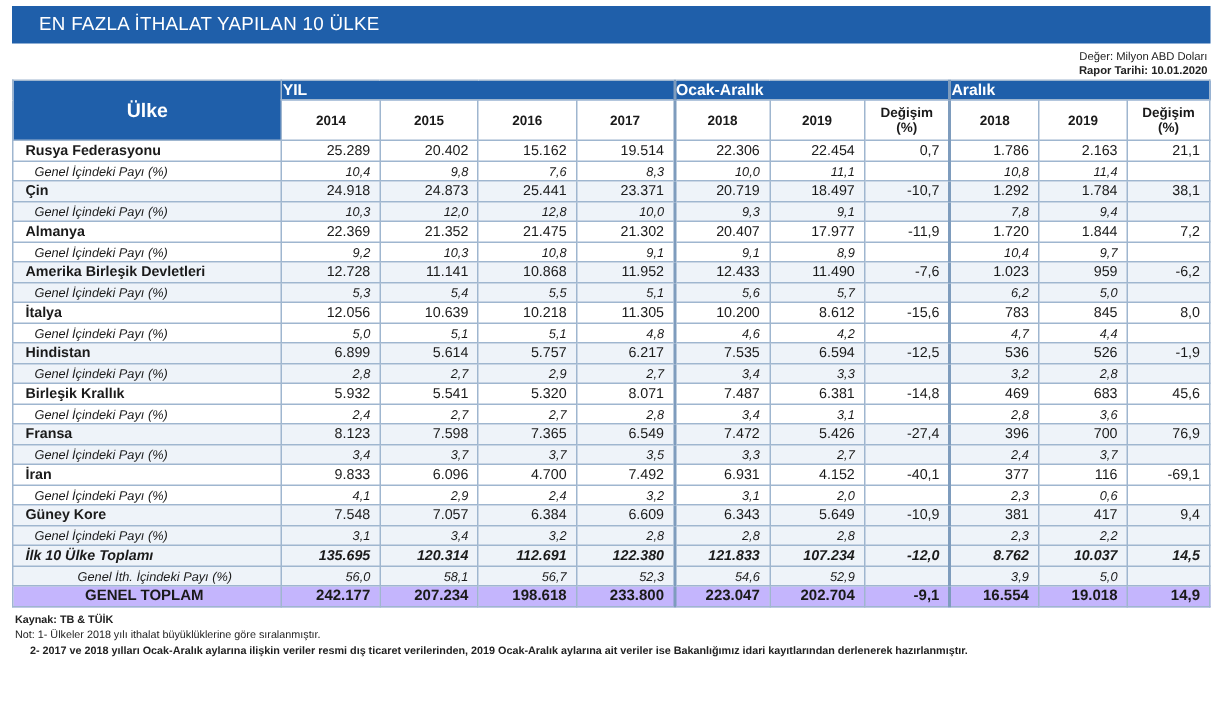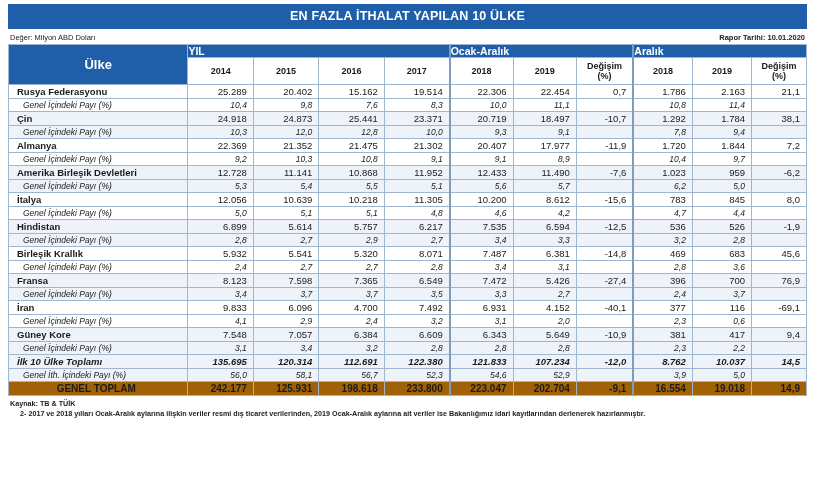--- a/index.html
+++ b/index.html
@@ -1,23 +1,23 @@
 <!DOCTYPE html>
 <html><head>
 <meta charset="utf-8">
 <style>
   html,body{margin:0;padding:0;background:#ffffff;}
   body{width:815px;height:483px;font-family:"Liberation Sans",sans-serif;color:#1a1a1a;}
   .page{width:815px;height:483px;position:relative;box-sizing:border-box;padding:0 8px;}
 
   
-  .title-bar{margin:4px 0 4px 0;background:#1f5faa;color:#ffffff;text-align:center;
-    font-size:12.5px;font-weight:bold;letter-spacing:.2px;padding:5px 0 6px 0;}
-
-  .meta-row{display:flex;justify-content:space-between;align-items:flex-end;font-size:7.5px;color:#222;padding:0 2px 2px 2px;}
+  .title-bar{margin:4px 0 4px 0;background:#1f5faa;color:#ffffff;
+    font-size:12.5px;font-weight:normal;letter-spacing:.2px;padding:5px 0 6px 18px;}
+
+  .meta-row{display:flex;justify-content:space-between;align-items:flex-end;font-size:7.5px;color:#222;padding:0 2px 2px 2px;flex-direction:column;}
   .meta-left{font-style:normal;}
   .meta-right{font-weight:bold;}
 
   table{border-collapse:collapse;width:100%;table-layout:fixed;}
   td,th{border:1px solid #9fb6cf;padding:0;}
 
   
   .hdr{background:#1f5faa;color:#fff;text-align:left;font-weight:bold;font-size:10.5px;}
   .hdr-sub{background:#ffffff;color:#1a1a1a;text-align:center;font-weight:bold;font-size:9px;padding:3px 2px;margin-left:32px;}
   .hdr-country{background:#1f5faa;color:#fff;text-align:center;font-weight:bold;font-size:13px;vertical-align:middle;}
@@ -27,23 +27,23 @@
   .sub .name{font-style:italic;font-weight:normal;font-size:8.5px;padding-left:14px;margin-top:28px;}
   .sub .num{font-style:italic;font-size:8.5px;}
   .sub td{background:#ffffff;}
 
   tr.alt td{background:#eef3f9;}
   tr.alt.sub td{background:#eef3f9;}
 
   .tot td{background:#eef3f9;font-weight:bold;font-style:italic;}
   .tot .name{font-weight:bold;}
   .tot-sub td{background:#eef3f9;font-style:italic;}
-  .tot-sub .name{font-weight:normal;font-style:italic;font-size:8.5px;padding-left:14px;}
+  .tot-sub .name{font-weight:normal;font-style:italic;font-size:8.5px;padding-left:14px;text-align:center;}
   .tot-sub .num{font-style:italic;font-size:8.5px;margin-top:21px;}
-  .grand td{background:#a16207;font-weight:bold;font-size:10px;}
+  .grand td{background:#c4b5fd;font-weight:bold;font-size:10px;}
   .grand .name{text-align:center;font-weight:bold;font-size:10px;padding-left:0;}
 
   .sep-left{border-left:2px solid #7e9cbd;}
 
   .notes{font-size:7.2px;color:#222;line-height:1.45;padding:3px 2px 0 2px;}
   .notes .src{font-weight:bold;}
   .notes div{margin:0;}
   .note-indent{padding-left:10px;font-weight:bold;}
 </style>
 </head>
@@ -393,31 +393,32 @@
         <td class="num">52,9</td>
         <td class="num"></td>
         <td class="num sep-left">3,9</td>
         <td class="num">5,0</td>
         <td class="num"></td>
       </tr>
 
       <tr class="grand">
         <td class="name">GENEL TOPLAM</td>
         <td class="num">242.177</td>
-        <td class="num">125.931</td>
+        <td class="num">207.234</td>
         <td class="num">198.618</td>
         <td class="num">233.800</td>
         <td class="num sep-left">223.047</td>
         <td class="num">202.704</td>
         <td class="num">-9,1</td>
         <td class="num sep-left">16.554</td>
         <td class="num">19.018</td>
         <td class="num">14,9</td>
       </tr>
     </tbody>
   </table>
 
   <div class="notes">
     <div class="src">Kaynak: TB &amp; TÜİK</div>
+    <div>Not: 1- Ülkeler 2018 yılı ithalat büyüklüklerine göre sıralanmıştır.</div>
     <div class="note-indent">2- 2017 ve 2018 yılları Ocak-Aralık aylarına ilişkin veriler resmi dış ticaret verilerinden, 2019 Ocak-Aralık aylarına ait veriler ise Bakanlığımız idari kayıtlarından derlenerek hazırlanmıştır.</div>
   </div>
 
 </div>
 
 </body></html>

